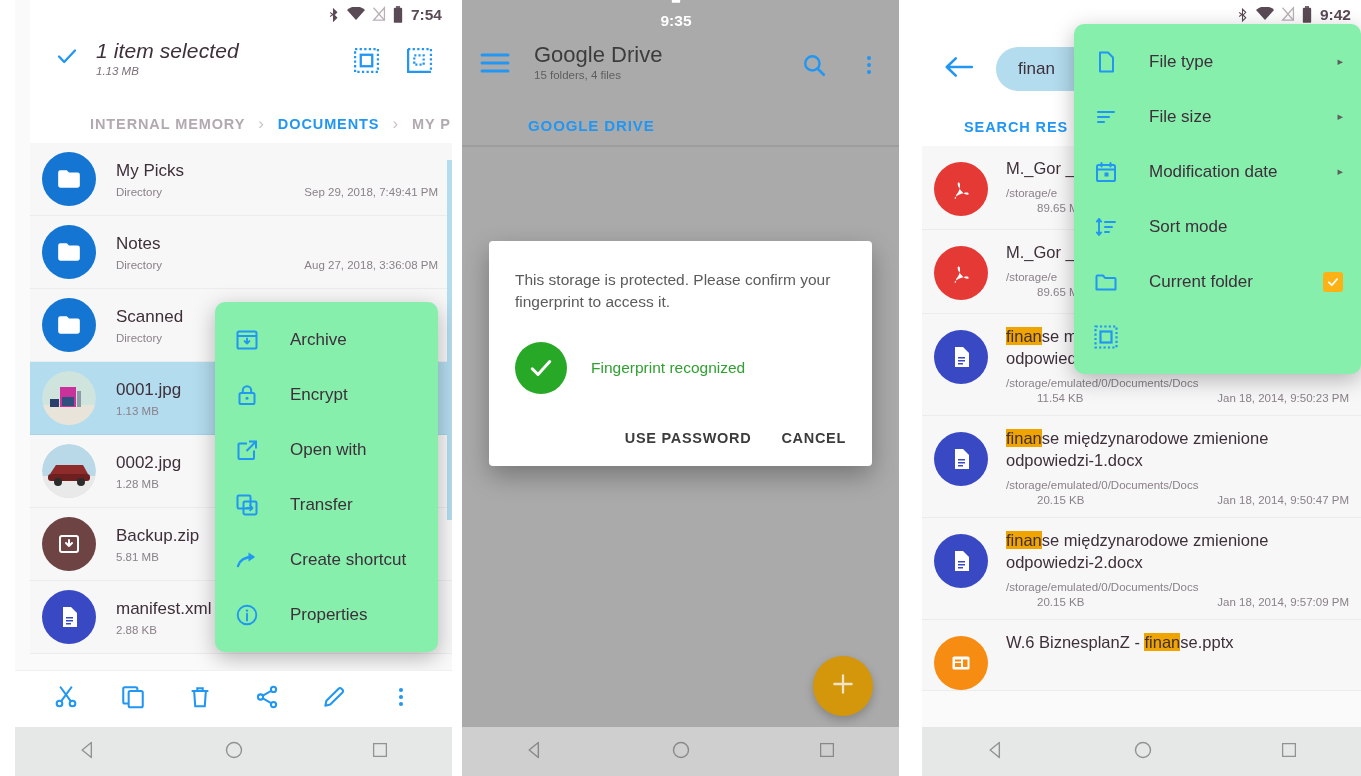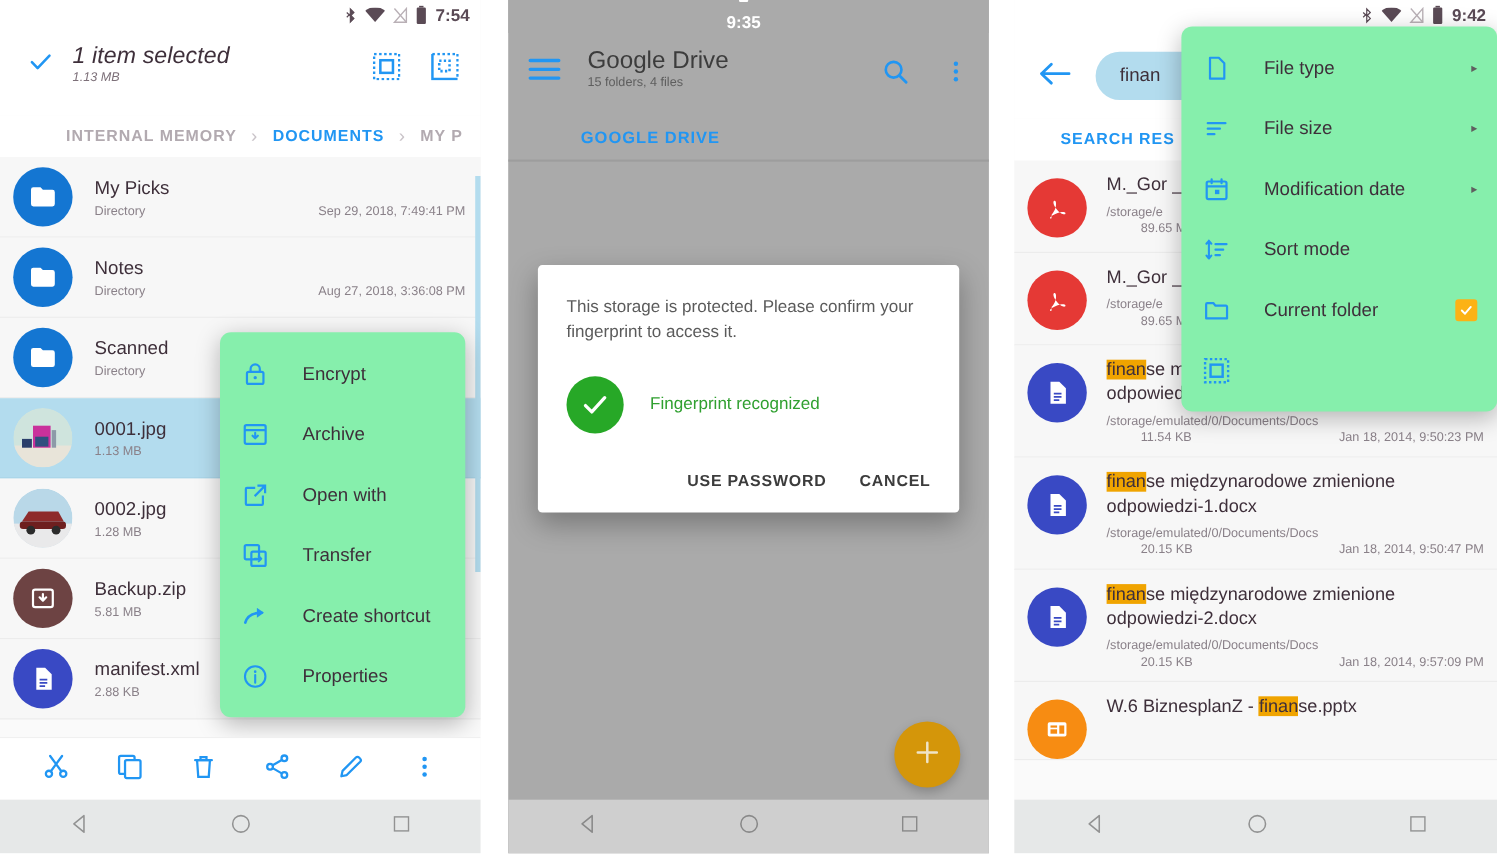--- a/index.html
+++ b/index.html
@@ -3,21 +3,21 @@
 <meta charset="utf-8">
 <style>
   * { box-sizing: border-box; margin:0; padding:0; }
   html,body {
     width:1361px; height:776px; background:#ffffff; overflow:hidden;
     font-family:"Liberation Sans", sans-serif;
   }
   .stage { position:relative; width:1361px; height:776px; background:#fff; }
 
   .panel { position:absolute; top:0; height:776px; overflow:hidden; background:#fafafa; }
-  #panel-1 { left:0;   width:437px; }
+  #panel-1 { left:15px;   width:437px;padding-left:15px; }
   #panel-2 { left:462px; width:437px; background:#aaaaaa; }
   #panel-3 { left:922px; width:439px; }
 
   
   .statusbar { height:30px; display:flex; align-items:center; justify-content:flex-end;
                padding-right:10px; gap:7px; font-size:15px; font-weight:bold; }
   .sb-light { background:#ffffff; color:#5a4a55; }
   .sb-grey  { background:#aaaaaa; color:#ffffff;flex-direction:column; }
   .sb-ico { display:inline-block; line-height:1; }
   .sb-time { font-size:15.5px; letter-spacing:0; margin-left:1px; }
@@ -305,36 +305,36 @@
       </div>
     </div>
   </div>
 
   <div class="edge-hint"></div>
 
   <div class="ctxmenu" id="p1-context">
     <div class="mi">
       <span class="mi-ico">
         <svg width="24" height="24" viewBox="0 0 24 24">
+              <rect x="2.5" y="3.5" width="19" height="17" rx="1.6" fill="none" stroke="#2196f3" stroke-width="2"></rect>
+              <path d="M2.5 8h19" stroke="#2196f3" stroke-width="2"></path>
+              <path d="M12 10.5v5m0 0l-2.4-2.4M12 15.5l2.4-2.4" stroke="#2196f3" stroke-width="1.9" fill="none" stroke-linecap="round"></path>
+            </svg>
+          </span>
+      <span class="mi-label">Archive</span>
+    </div>
+    <div class="mi">
+      <span class="mi-ico">
+        <svg width="24" height="24" viewBox="0 0 24 24">
               <rect x="4.5" y="10" width="15" height="11" rx="1.6" fill="none" stroke="#2196f3" stroke-width="2"></rect>
               <path d="M7.8 10V7.4a4.2 4.2 0 0 1 8.4 0V10" fill="none" stroke="#2196f3" stroke-width="2"></path>
               <circle cx="12" cy="15.3" r="1.5" fill="#2196f3"></circle>
             </svg>
           </span>
       <span class="mi-label">Encrypt</span>
-    </div>
-    <div class="mi">
-      <span class="mi-ico">
-        <svg width="24" height="24" viewBox="0 0 24 24">
-              <rect x="2.5" y="3.5" width="19" height="17" rx="1.6" fill="none" stroke="#2196f3" stroke-width="2"></rect>
-              <path d="M2.5 8h19" stroke="#2196f3" stroke-width="2"></path>
-              <path d="M12 10.5v5m0 0l-2.4-2.4M12 15.5l2.4-2.4" stroke="#2196f3" stroke-width="1.9" fill="none" stroke-linecap="round"></path>
-            </svg>
-          </span>
-      <span class="mi-label">Archive</span>
     </div>
     <div class="mi">
       <span class="mi-ico">
         <svg width="24" height="24" viewBox="0 0 24 24">
               <path d="M19 12.5V20a1 1 0 0 1-1 1H4.5a1 1 0 0 1-1-1V6.5a1 1 0 0 1 1-1H12" fill="none" stroke="#2196f3" stroke-width="2"></path>
               <path d="M14 3.5h7v7M21 3.5l-9.5 9.5" fill="none" stroke="#2196f3" stroke-width="2"></path>
             </svg>
           </span>
       <span class="mi-label">Open with</span>
     </div>

